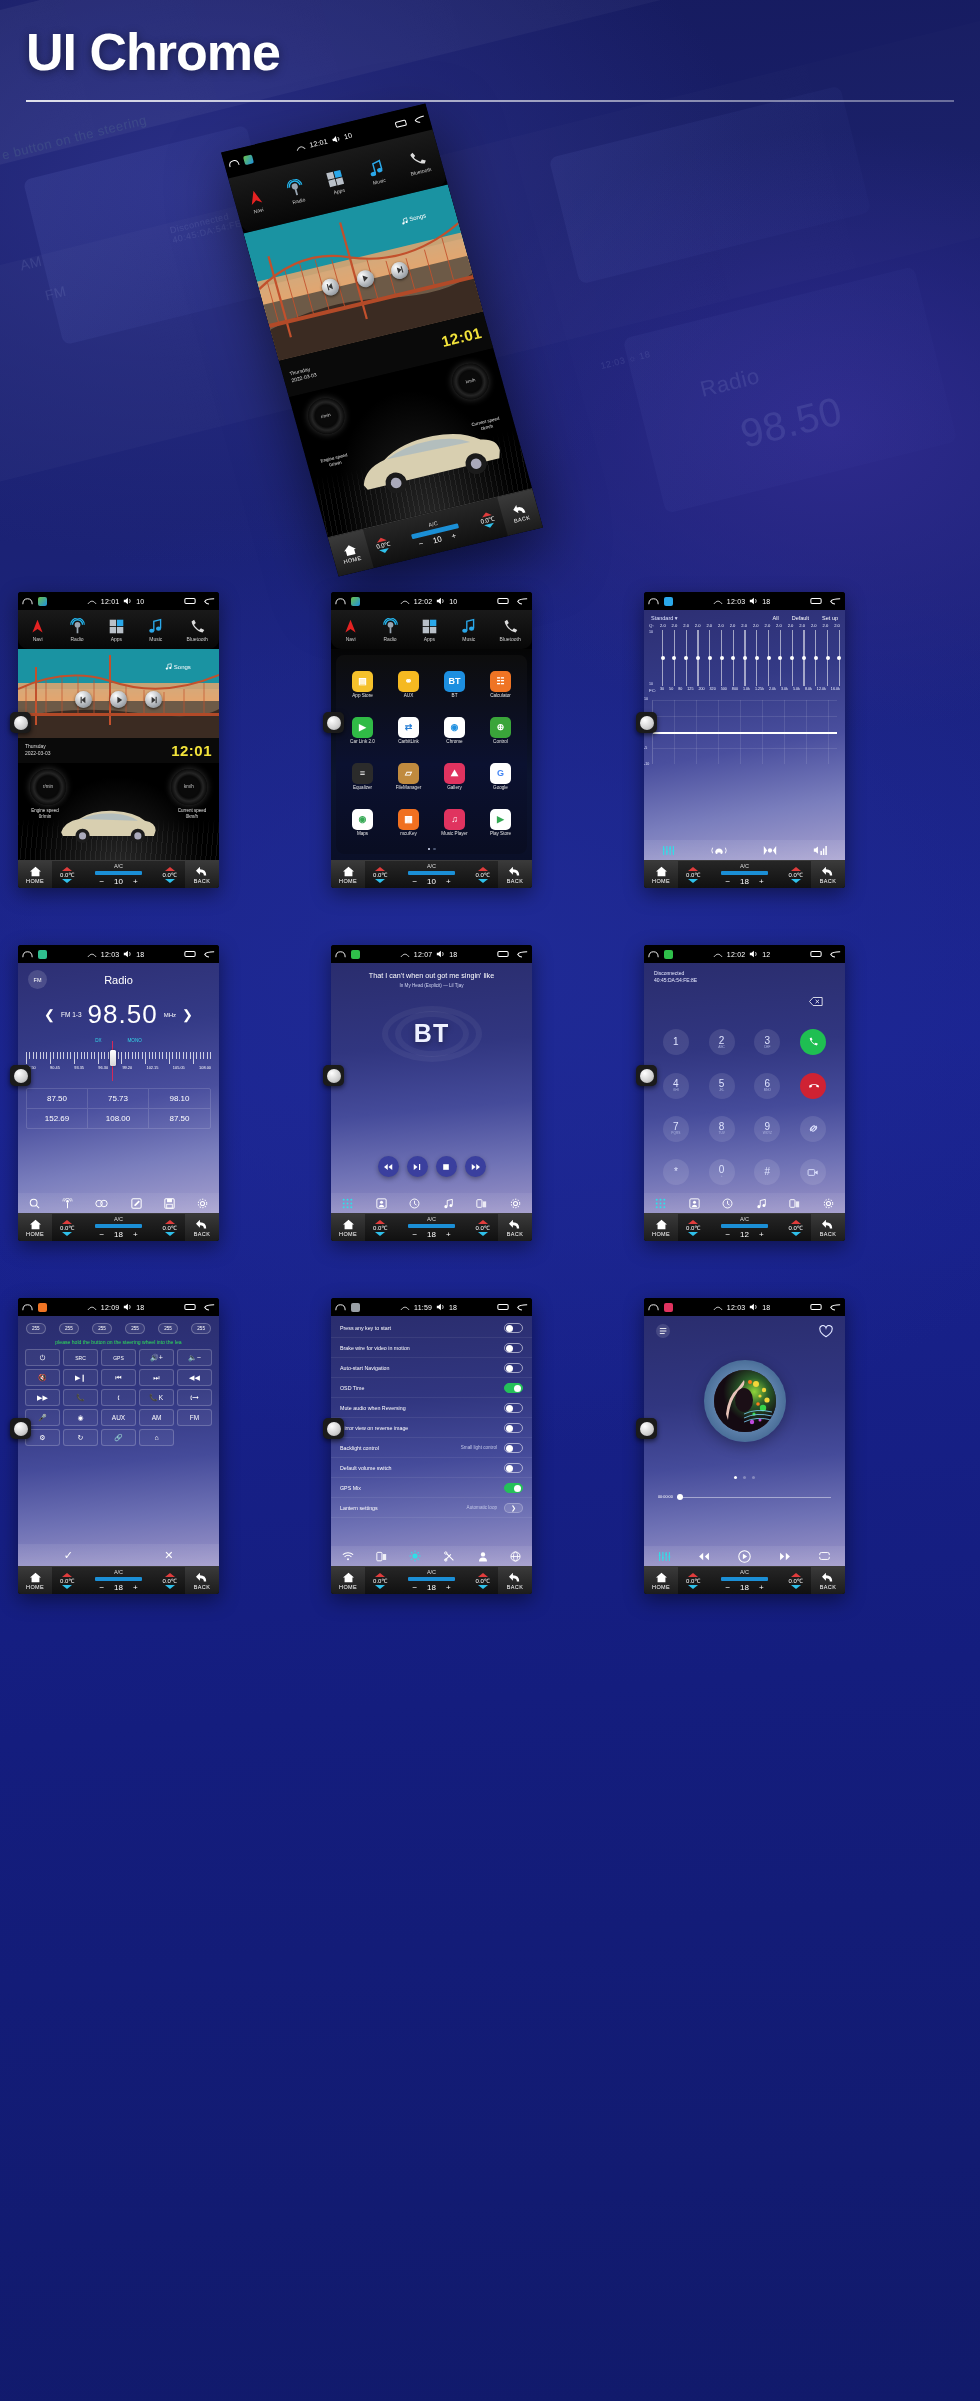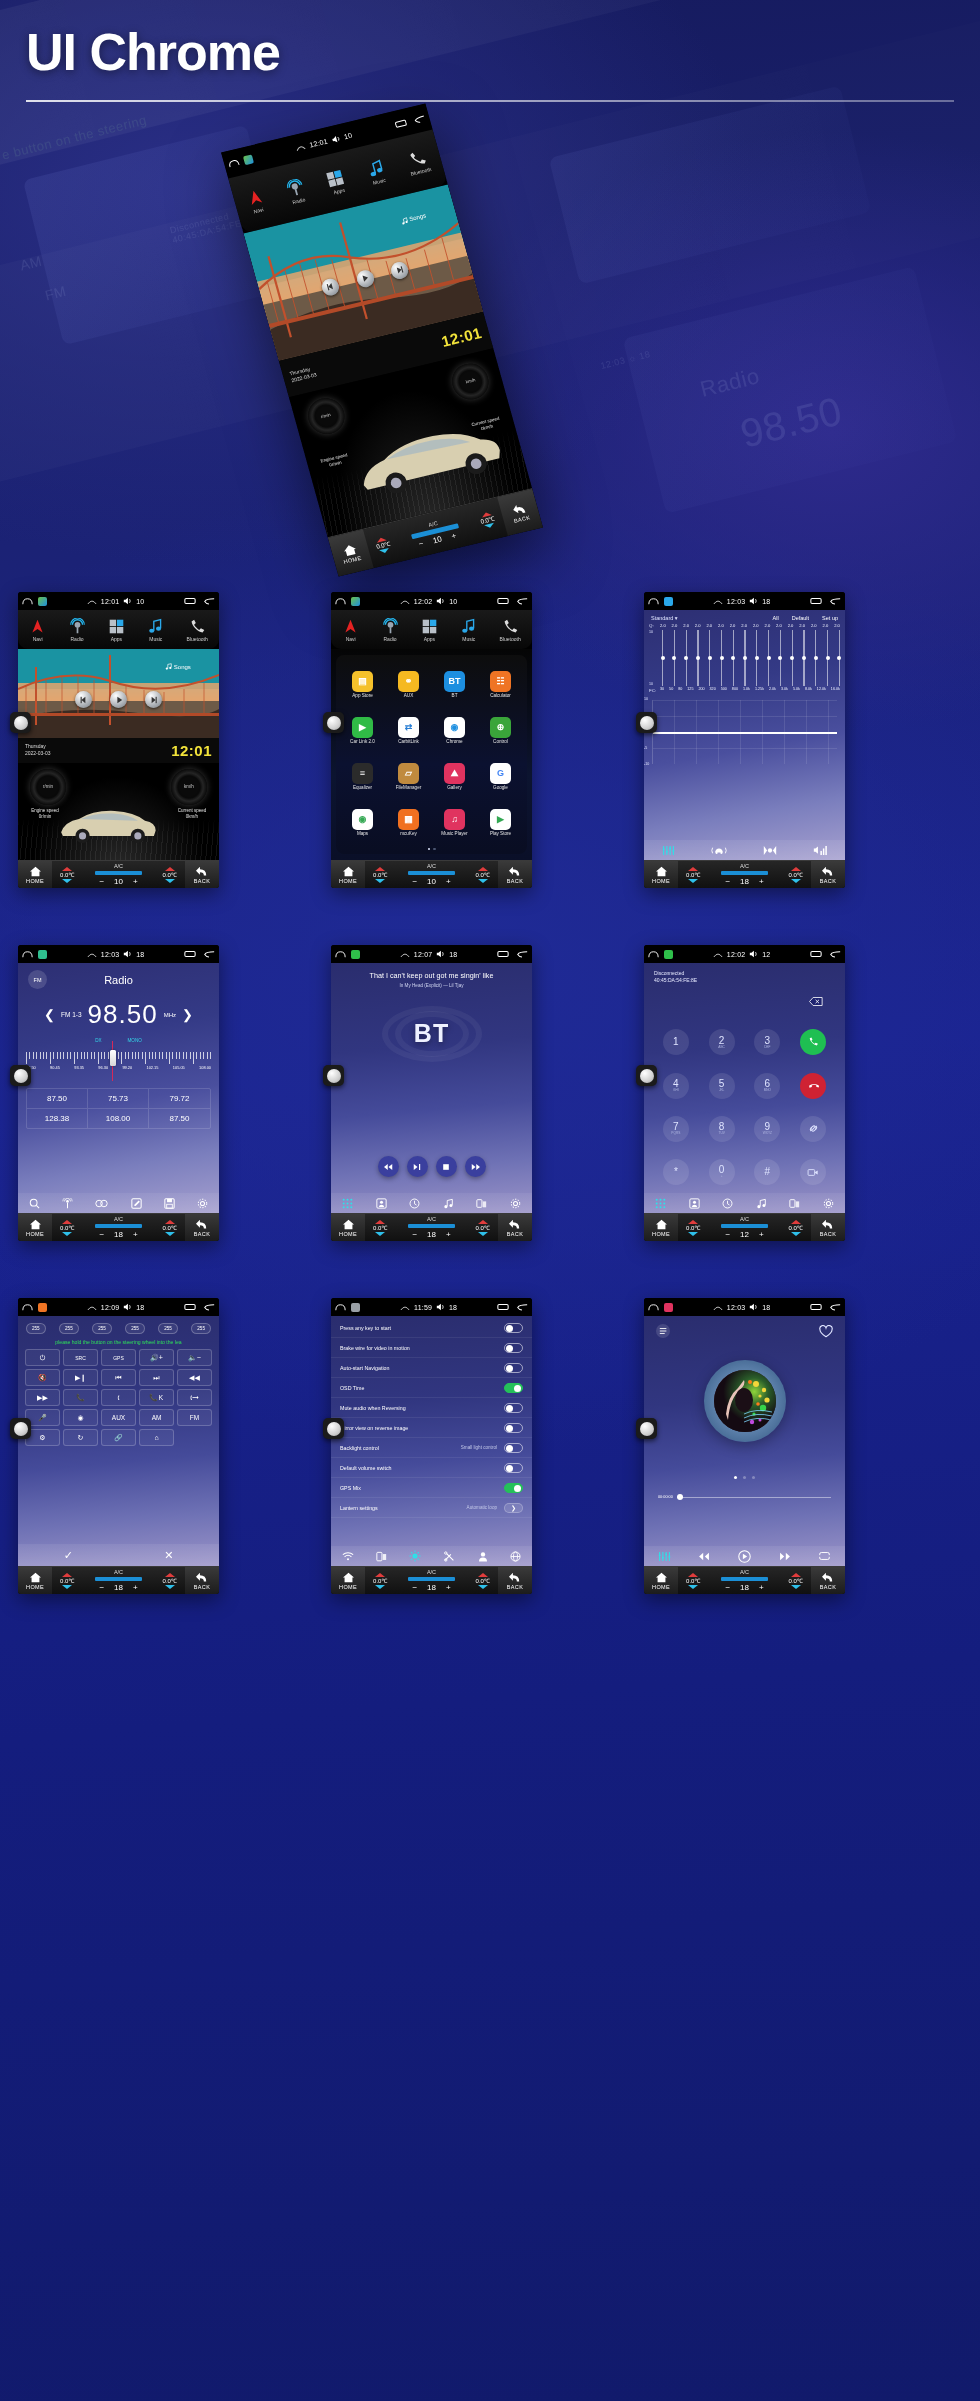--- a/index.html
+++ b/index.html
@@ -1298,22 +1298,22 @@
                 <span>96.30</span>
                 <span>99.20</span>
                 <span>102.15</span>
                 <span>105.05</span>
                 <span>108.00</span>
               </div>
           </div>
           <div class="presets" id="radio-presets">
               <div>87.50</div>
               <div>75.73</div>
-              <div>79.72</div>
-              <div>128.38</div>
+              <div>98.10</div>
+              <div>152.69</div>
               <div>108.00</div>
               <div>87.50</div>
             </div>
           <div class="radbar">
             <span>
                 <svg width="11" height="11" viewBox="0 0 13 13">
                   <circle cx="5.5" cy="5.5" r="4" fill="none" stroke="#fff" stroke-width="1.2"></circle>
                   <path d="M8.6 8.6L12 12" stroke="#fff" stroke-width="1.2"></path>
                 </svg>
               </span>
@@ -1427,21 +1427,21 @@
               </span>
             <span>
                 <svg width="12" height="8" viewBox="0 0 14 9">
                   <path d="M13 2 Q4 2 2 5 Q4 8 7 8" fill="none" stroke="#fff" stroke-width="1.2"></path>
                 </svg>
               </span>
           </div>
         </div>
         <div class="pbody2">
           <div class="btlyr">
-            <div class="l1">That I can't keep out got me singin' like</div>
+            <div class="l1">That I can't when out got me singin' like</div>
             <div class="l2">In My Head (Explicit) — Lil Tjay</div>
           </div>
           <div class="btlogo">
             <div class="wave" style="width:74px;height:46px;"></div>
             <div class="wave" style="width:100px;height:56px;"></div>
             <div class="txt">BT</div>
           </div>
           <div class="btctrl">
             <div class="b">
                 <svg width="9" height="8" viewBox="0 0 12 10">

